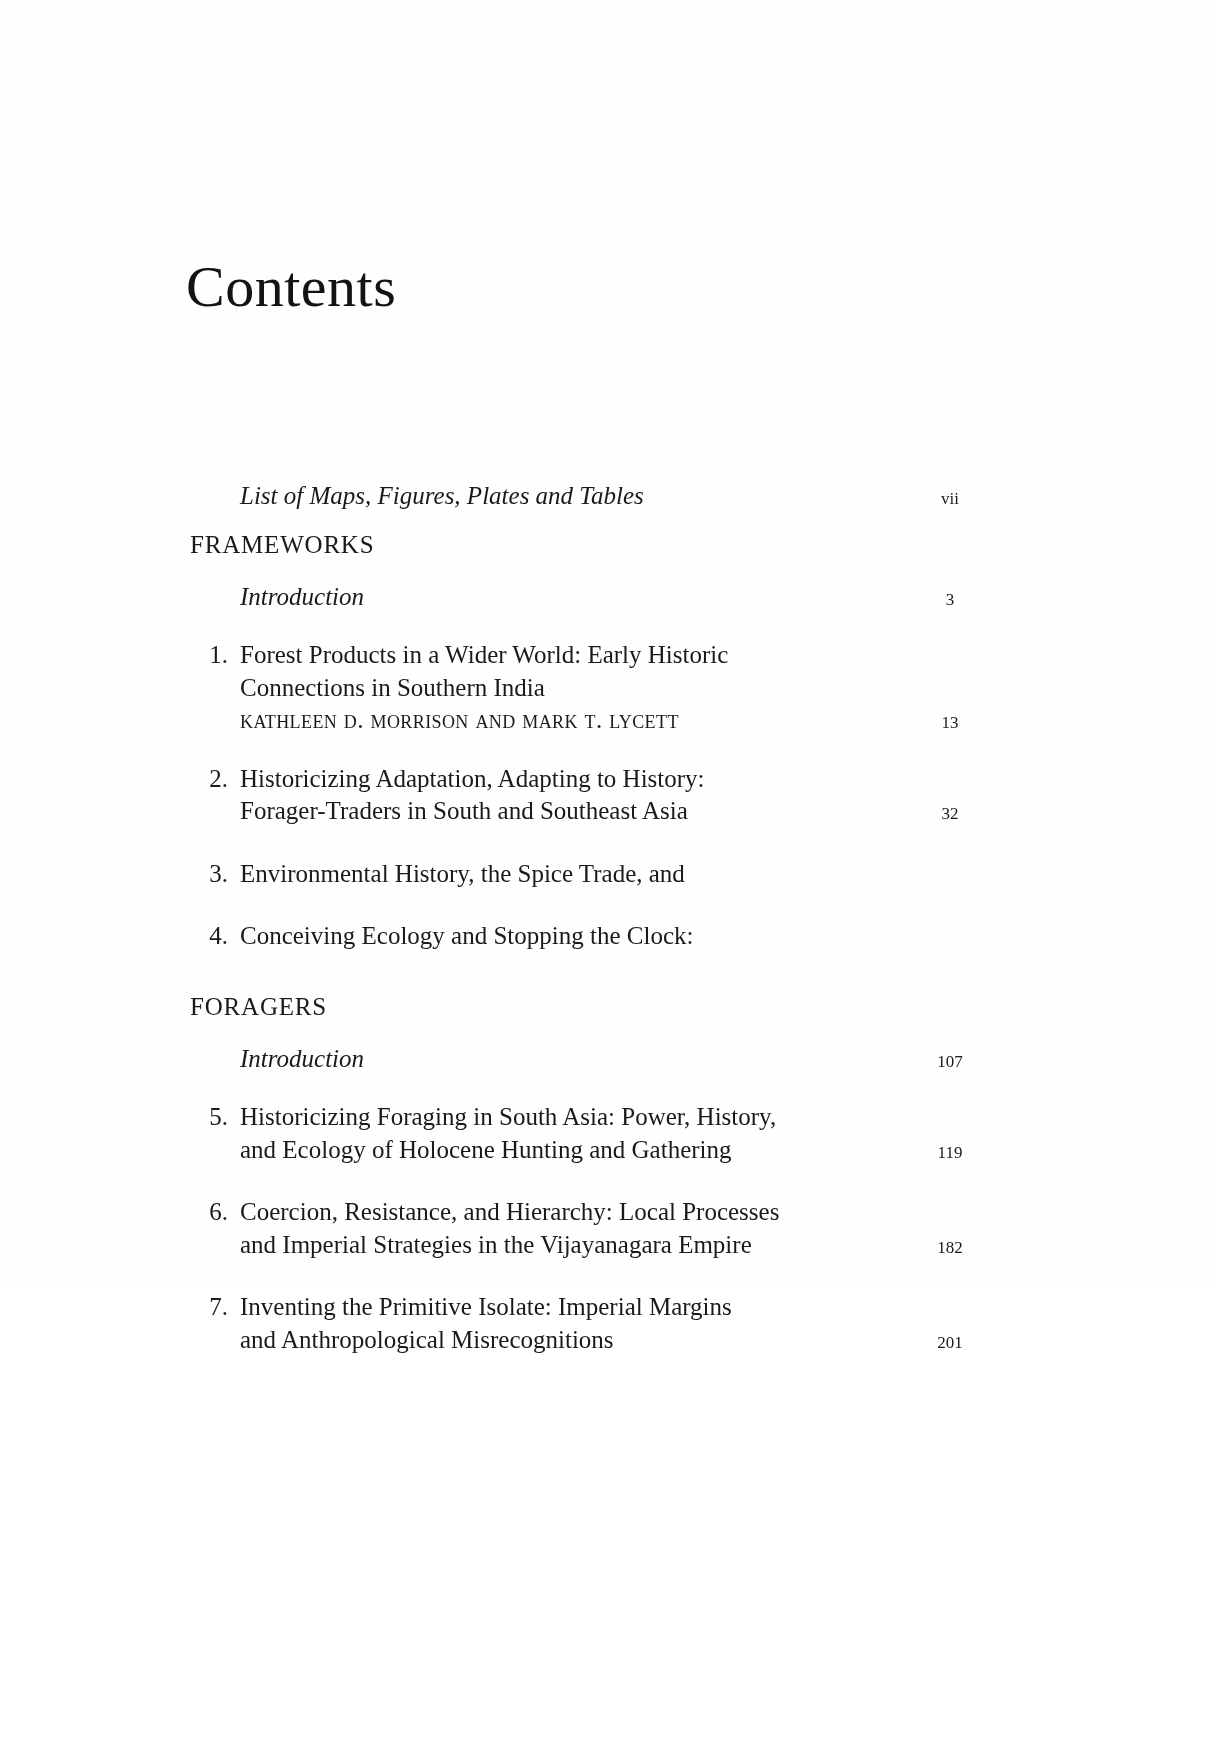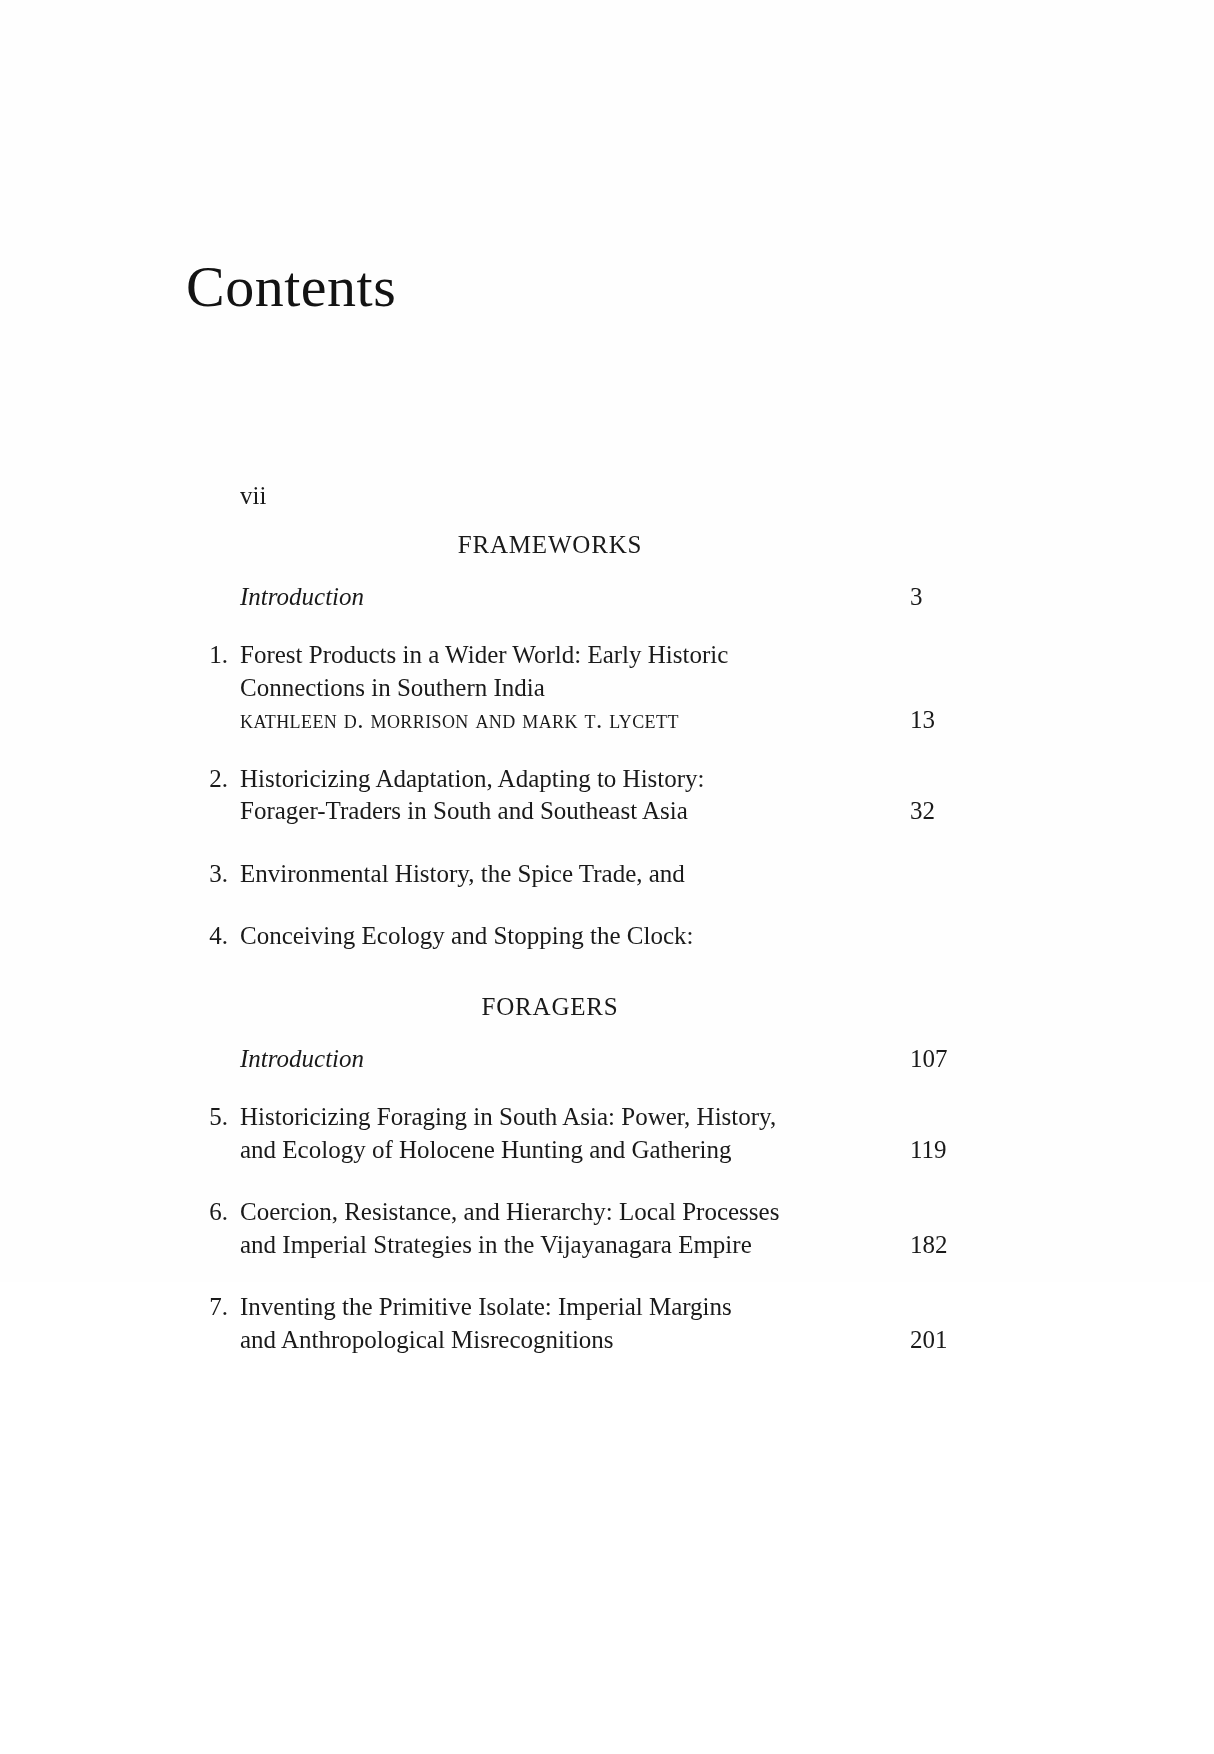--- a/index.html
+++ b/index.html
@@ -77,40 +77,40 @@
     white-space: nowrap;
   }
 
   .txt.italic {
     font-style: italic;
     font-size: 25px;
   }
 
   .page-no {
     flex: 0 0 80px;
-    text-align: left;
-    font-size: 25px;
+    text-align: center;
+    font-size: 17px;
     color: #1a1a1a;
   }
 
   .page-no.blank {
     color: transparent;
   }
 
   
   .authors {
     font-size: 25px;
     letter-spacing: 0.4px;
     font-variant: small-caps;
     text-transform: lowercase;
   }
 
   
   .section-head {
-    text-align: center;
+    text-align: left;
     font-size: 25px;
     letter-spacing: 0.8px;
     color: #1a1a1a;
     width: 800px;
     padding-right: 80px;
     box-sizing: border-box;
   }
   .sp-18 { height: 18px; }
   .sp-22 { height: 22px; }
   .sp-26 { height: 26px; }
@@ -122,20 +122,21 @@
 
 <div class="page">
 
   <div class="toc-title">Contents</div>
 
   <div class="toc-body">
 
     <div class="entry">
       <div class="row">
         <span class="num blank">&nbsp;</span>
+        <span class="txt italic">List of Maps, Figures, Plates and Tables</span>
         <span class="page-no">vii</span>
       </div>
     </div>
 
     <div class="sp-18"></div>
 
     <div class="section-head">FRAMEWORKS</div>
 
     <div class="sp-22"></div>
 

